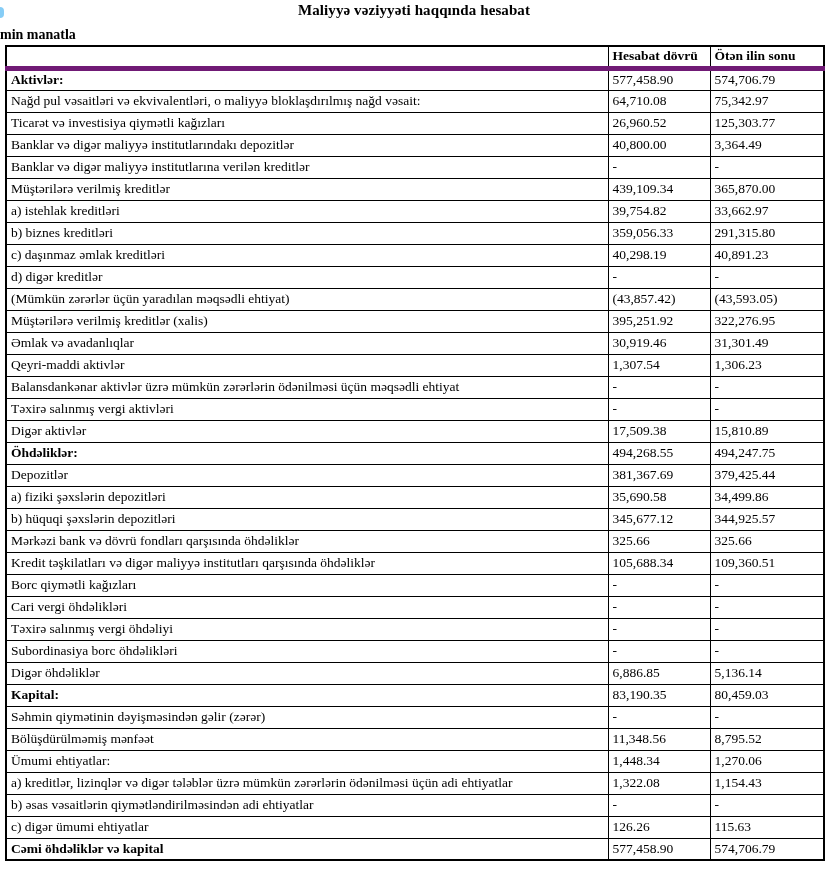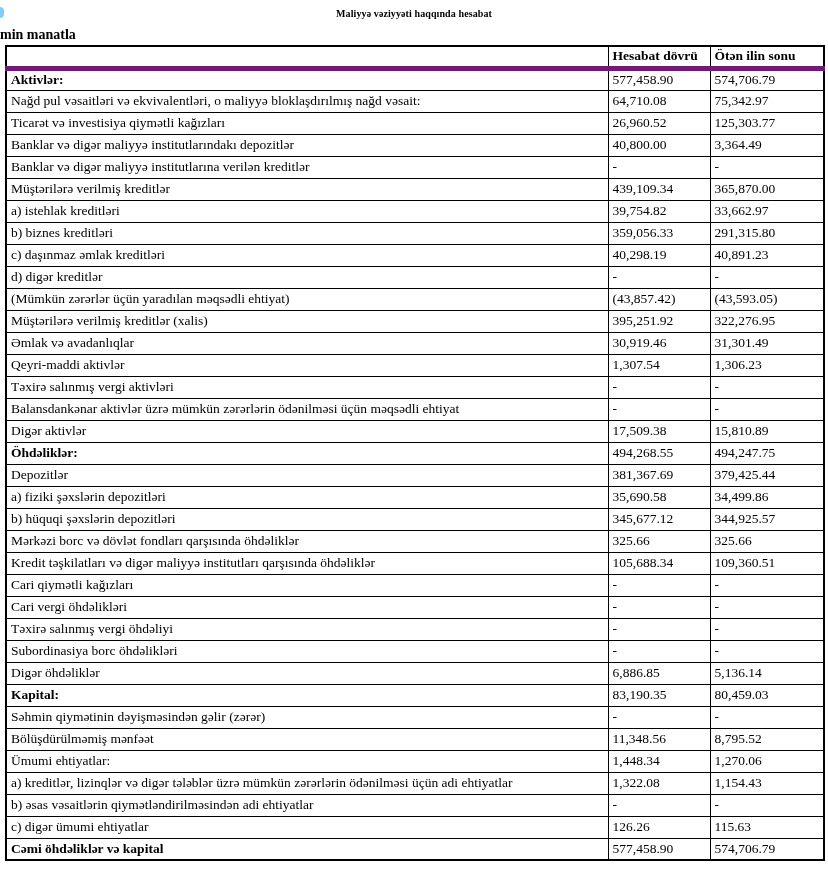--- a/index.html
+++ b/index.html
@@ -21,22 +21,22 @@
     left: 0;
     top: 7px;
     width: 4px;
     height: 11px;
     background: #86cdf6;
     border-radius: 0 4px 4px 0;
   }
   .report-title {
     text-align: center;
     font-weight: bold;
-    font-size: 10px;
-    padding-top: 8px;
+    font-size: 15px;
+    padding-top: 2px;
     letter-spacing: 0.1px;
   }
   .unit-label {
     text-align: left;
     font-weight: bold;
     font-size: 14px;
     padding-right: 6px;
     margin-top: 8px;
     margin-bottom: 2px;
   }
@@ -155,26 +155,26 @@
           <td>Əmlak və avadanlıqlar</td>
           <td>30,919.46</td>
           <td>31,301.49</td>
         </tr>
         <tr>
           <td>Qeyri-maddi aktivlər</td>
           <td>1,307.54</td>
           <td>1,306.23</td>
         </tr>
         <tr>
+          <td>Balansdankənar aktivlər üzrə mümkün zərərlərin ödənilməsi üçün məqsədli ehtiyat</td>
+          <td>-</td>
+          <td>-</td>
+        </tr>
+        <tr>
           <td>Təxirə salınmış vergi aktivləri</td>
-          <td>-</td>
-          <td>-</td>
-        </tr>
-        <tr>
-          <td>Balansdankənar aktivlər üzrə mümkün zərərlərin ödənilməsi üçün məqsədli ehtiyat</td>
           <td>-</td>
           <td>-</td>
         </tr>
         <tr>
           <td>Digər aktivlər</td>
           <td>17,509.38</td>
           <td>15,810.89</td>
         </tr>
         <tr class="section">
           <td>Öhdəliklər:</td>
@@ -190,31 +190,31 @@
           <td>a) fiziki şəxslərin depozitləri</td>
           <td>35,690.58</td>
           <td>34,499.86</td>
         </tr>
         <tr>
           <td>b) hüquqi şəxslərin depozitləri</td>
           <td>345,677.12</td>
           <td>344,925.57</td>
         </tr>
         <tr>
-          <td>Mərkəzi borc və dövlət fondları qarşısında öhdəliklər</td>
+          <td>Mərkəzi bank və dövrü fondları qarşısında öhdəliklər</td>
           <td>325.66</td>
           <td>325.66</td>
         </tr>
         <tr>
           <td>Kredit təşkilatları və digər maliyyə institutları qarşısında öhdəliklər</td>
           <td>105,688.34</td>
           <td>109,360.51</td>
         </tr>
         <tr>
-          <td>Cari qiymətli kağızları</td>
+          <td>Borc qiymətli kağızları</td>
           <td>-</td>
           <td>-</td>
         </tr>
         <tr>
           <td>Cari vergi öhdəlikləri</td>
           <td>-</td>
           <td>-</td>
         </tr>
         <tr>
           <td>Təxirə salınmış vergi öhdəliyi</td>

